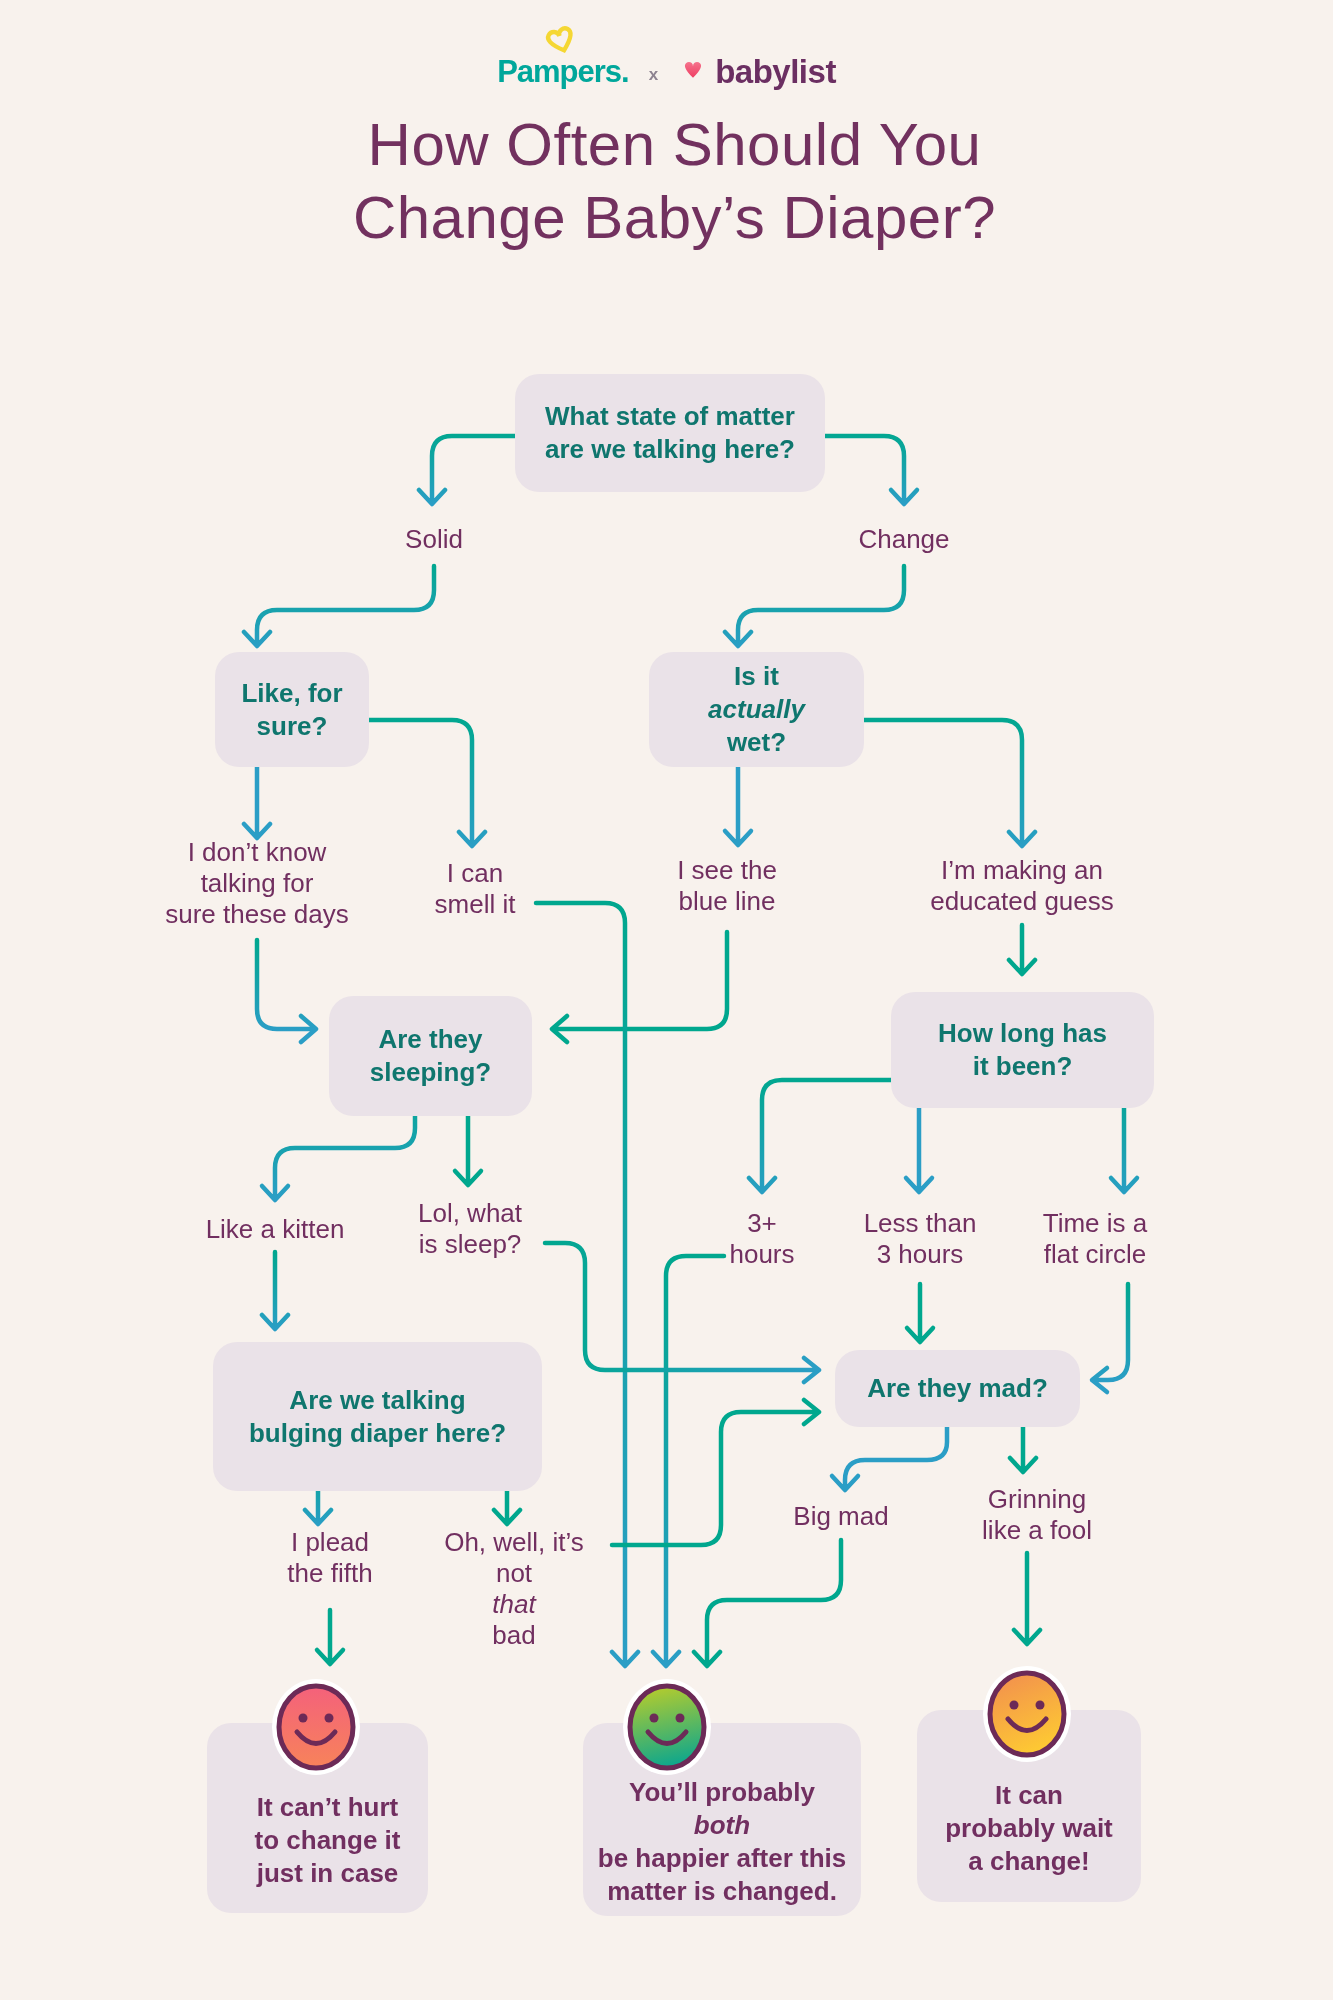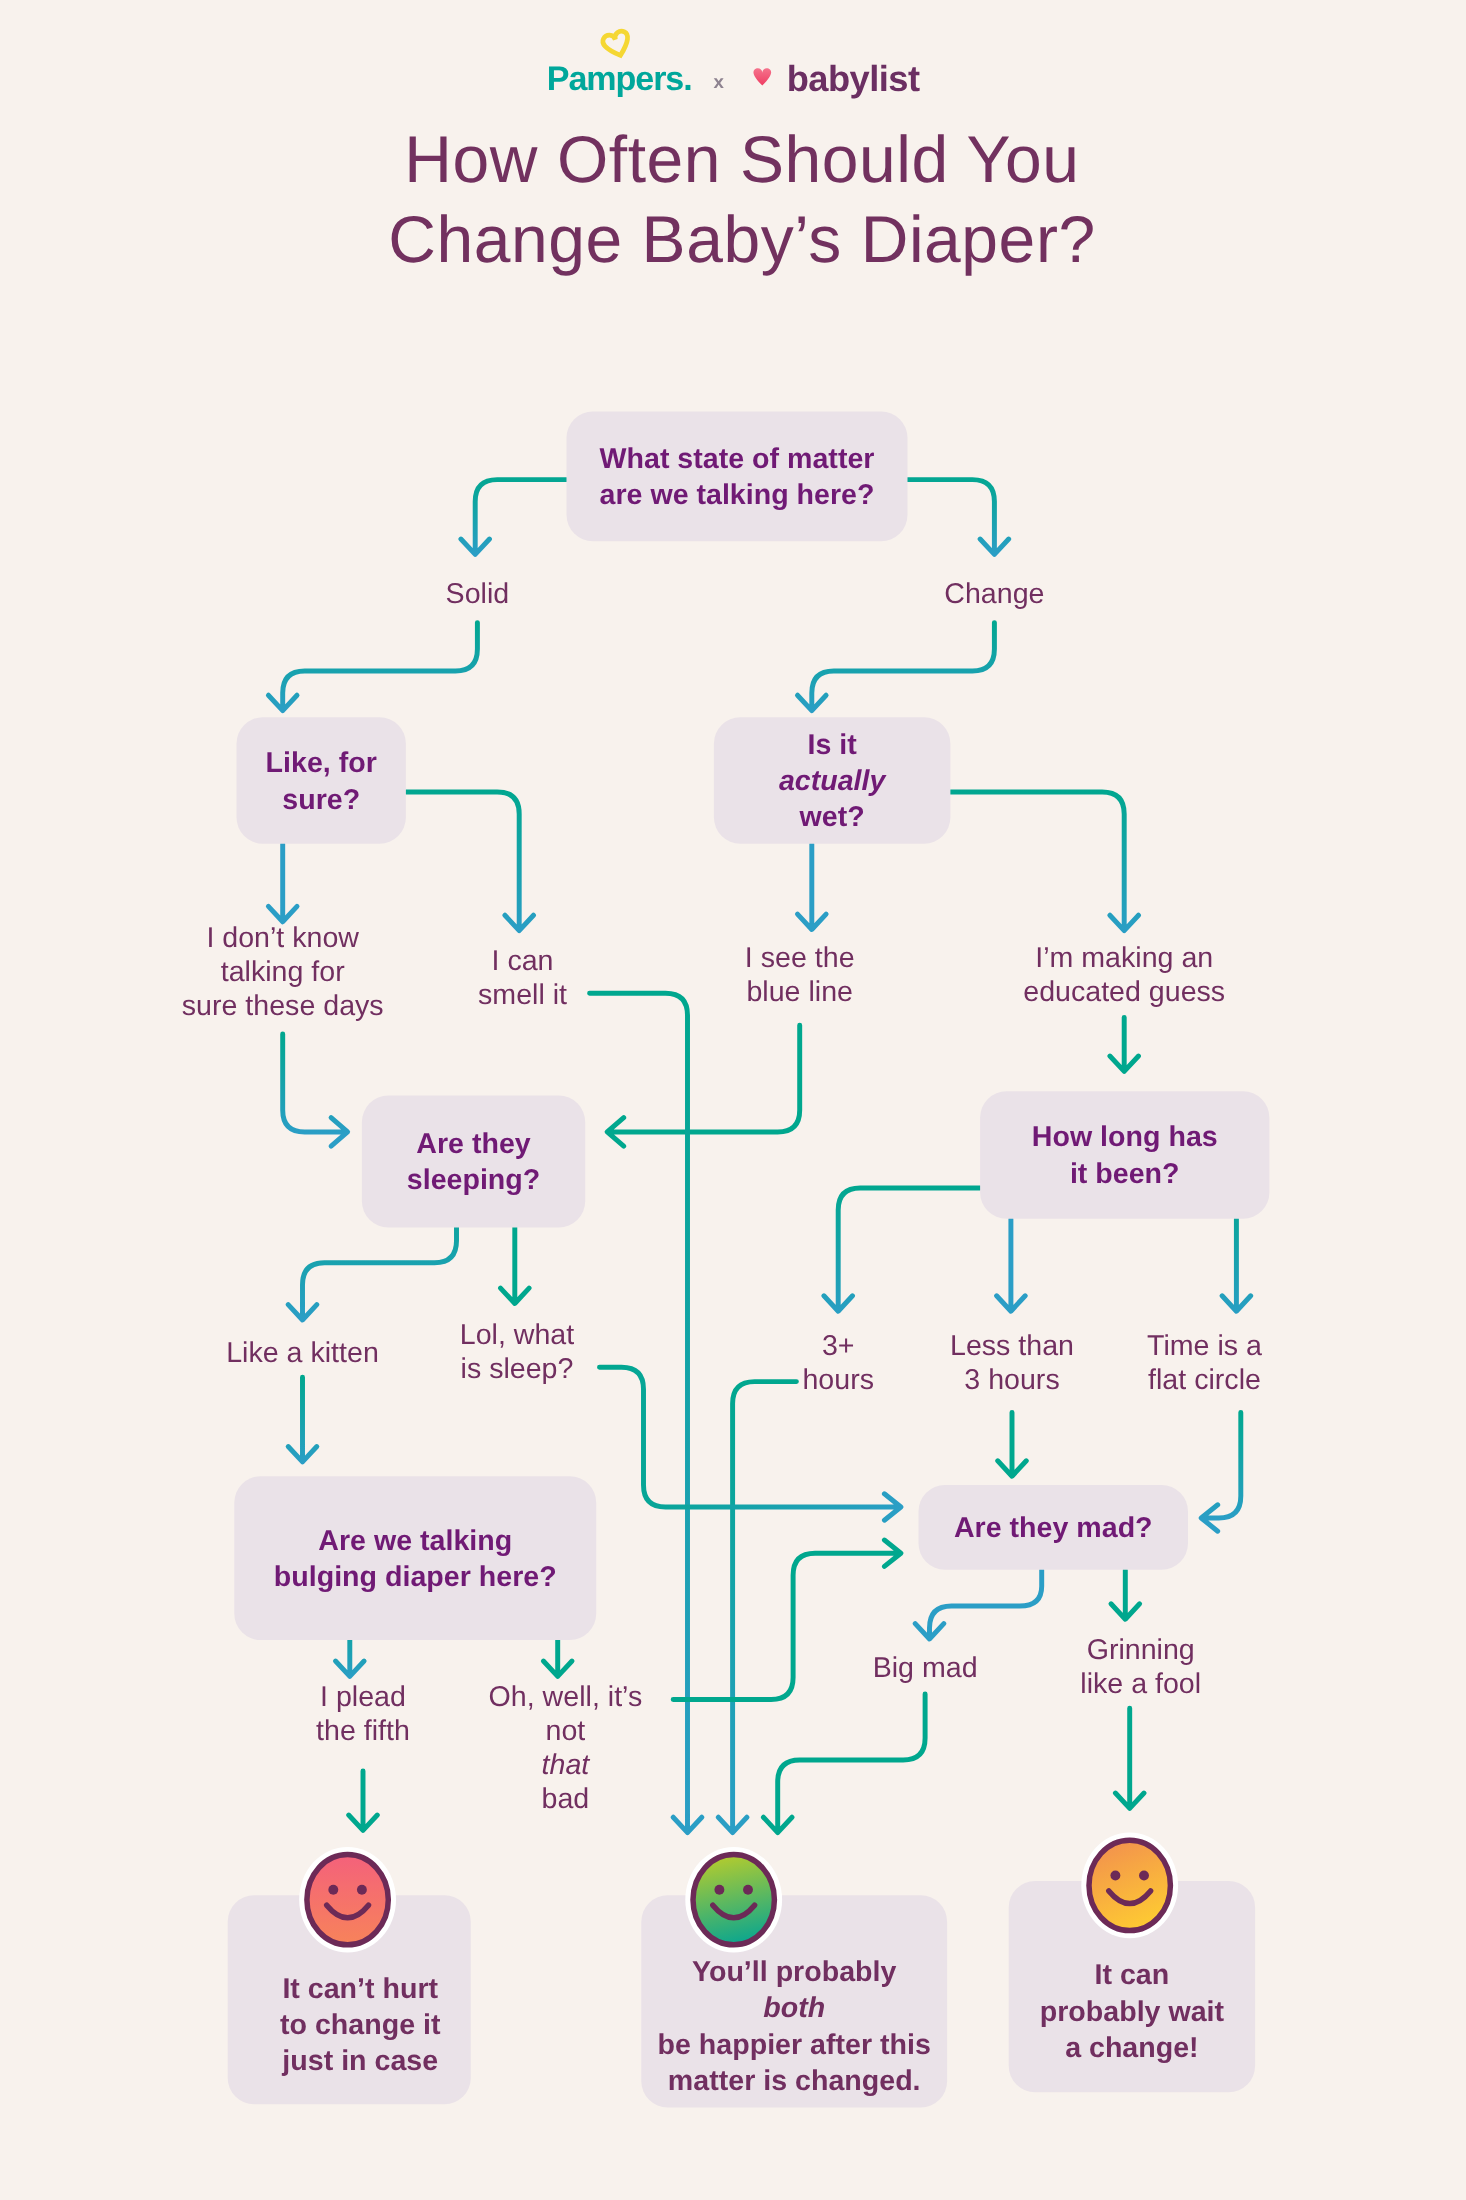--- a/index.html
+++ b/index.html
@@ -23,21 +23,21 @@
   .babylist{display:flex;align-items:center;gap:7px;}
   .babylist .word{font-size:33px;font-weight:700;color:#6B2F62;letter-spacing:-0.5px;}
 
   .page-title{position:absolute;left:0;top:108px;width:100%;margin:0;
     text-align:center;font-size:60px;line-height:73px;font-weight:400;
     color:#72315F;letter-spacing:0.5px;}
   .page-title span{display:block;padding-left:16px;}
 
   .qbox{position:absolute;background:#EAE2E8;border-radius:24px;
     display:flex;flex-direction:column;justify-content:center;align-items:center;
-    font-size:26px;line-height:33px;font-weight:700;text-align:center;color:#701a75;}
+    font-size:26px;line-height:33px;font-weight:700;text-align:center;color:#0f766e;}
   .qbox span{display:block;}
 
   .lbl{position:absolute;transform:translateX(-50%);text-align:center;
     font-size:26px;line-height:31px;color:#712F60;white-space:nowrap;}
   .lbl span{display:block;}
 
   .outcome{position:absolute;background:#EAE2E8;border-radius:24px;
     display:flex;flex-direction:column;justify-content:center;align-items:center;
     padding-top:44px;box-sizing:border-box;
     font-size:26px;line-height:33px;font-weight:700;text-align:center;color:#712F60;}

